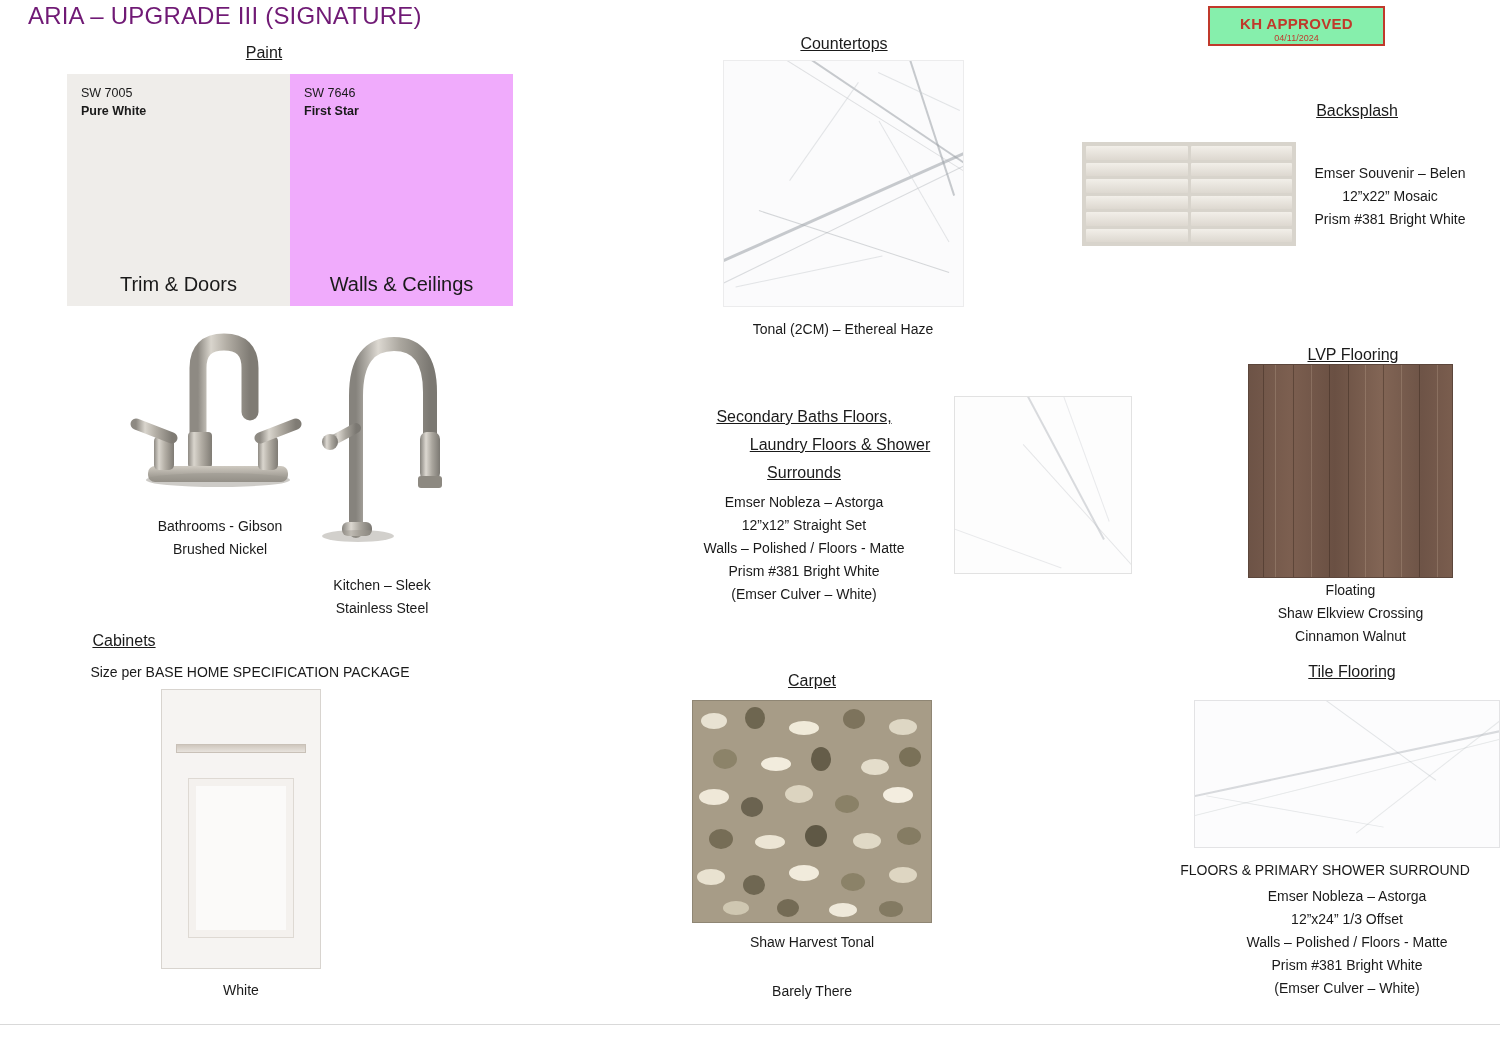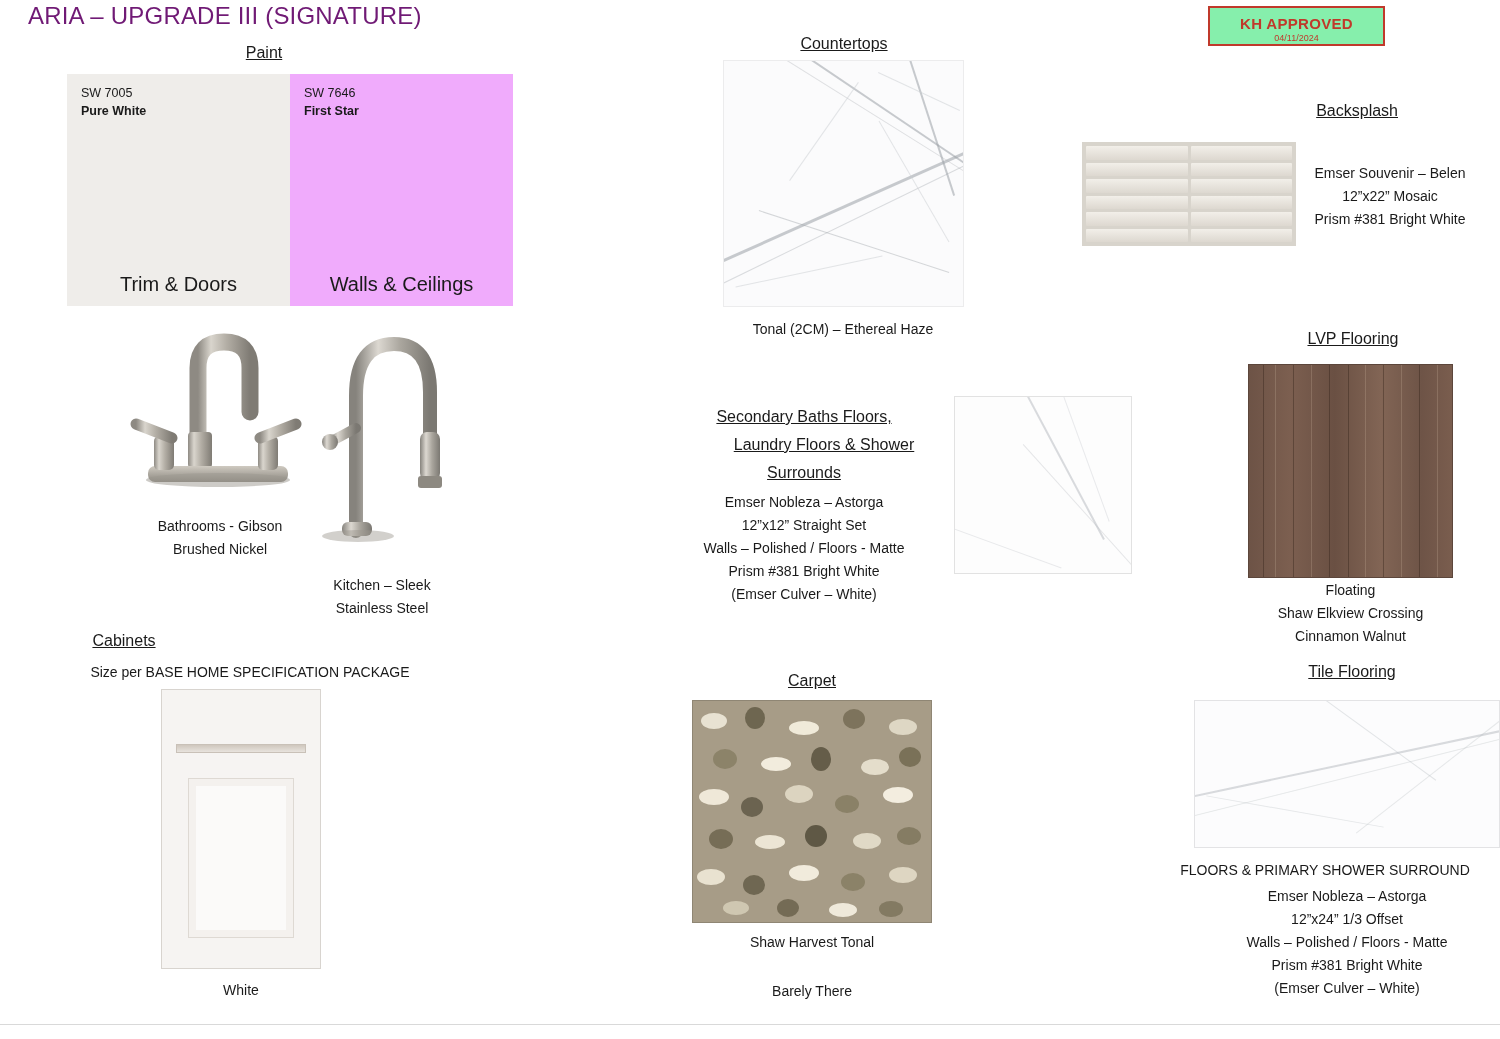--- a/index.html
+++ b/index.html
@@ -239,35 +239,35 @@
         <div class="bs-tile"></div>
       <div class="bs-tile"></div>
         <div class="bs-tile"></div>
     </div>
   </div>
   <div class="caption" style="left:1240px; top:162px; width:300px; text-align:center;">Emser Souvenir – Belen</div>
   <div class="caption" style="left:1240px; top:185px; width:300px; text-align:center;">12”x22” Mosaic</div>
   <div class="caption" style="left:1240px; top:208px; width:300px; text-align:center;">Prism #381 Bright White</div>
 
   <div class="section-head" style="left:664px; top:408px; width:280px;">Secondary Baths Floors,</div>
-  <div class="section-head" style="left:684px; top:436px; width:280px;">Laundry Floors &amp; Shower</div>
+  <div class="section-head" style="left:700px; top:436px; width:280px;">Laundry Floors &amp; Shower</div>
   <div class="section-head" style="left:664px; top:464px; width:280px;">Surrounds</div>
   <div class="caption" style="left:664px; top:491px; width:280px;">Emser Nobleza – Astorga</div>
   <div class="caption" style="left:664px; top:514px; width:280px;">12”x12” Straight Set</div>
   <div class="caption" style="left:664px; top:537px; width:280px;">Walls – Polished / Floors - Matte</div>
   <div class="caption" style="left:664px; top:560px; width:280px;">Prism #381 Bright White</div>
   <div class="caption" style="left:664px; top:583px; width:280px;">(Emser Culver – White)</div>
   <div class="sec-tile">
     <div class="vein" style="left:-20px; top:40px; width:230px; height:2px; transform:rotate(62deg);"></div>
     <div class="vein" style="left:20px; top:30px; width:200px; height:1px; transform:rotate(70deg); opacity:.3;"></div>
     <div class="vein" style="left:40px; top:110px; width:170px; height:1px; transform:rotate(48deg); opacity:.35;"></div>
     <div class="vein" style="left:-10px; top:150px; width:120px; height:1px; transform:rotate(20deg); opacity:.3;"></div>
   </div>
 
-  <div class="section-head" style="left:1270px; top:330px; width:166px;text-decoration:underline;">LVP Flooring</div>
+  <div class="section-head" style="left:1270px; top:346px; width:166px;text-decoration:underline;">LVP Flooring</div>
   <div class="lvp">
     <div class="grain" style="left:14px;"></div>
     <div class="grain light" style="left:26px;"></div>
     <div class="grain" style="left:44px;"></div>
     <div class="grain light" style="left:62px;"></div>
     <div class="grain" style="left:80px;"></div>
     <div class="grain" style="left:99px;"></div>
     <div class="grain light" style="left:116px;"></div>
     <div class="grain" style="left:134px;"></div>
     <div class="grain light" style="left:152px;"></div>

